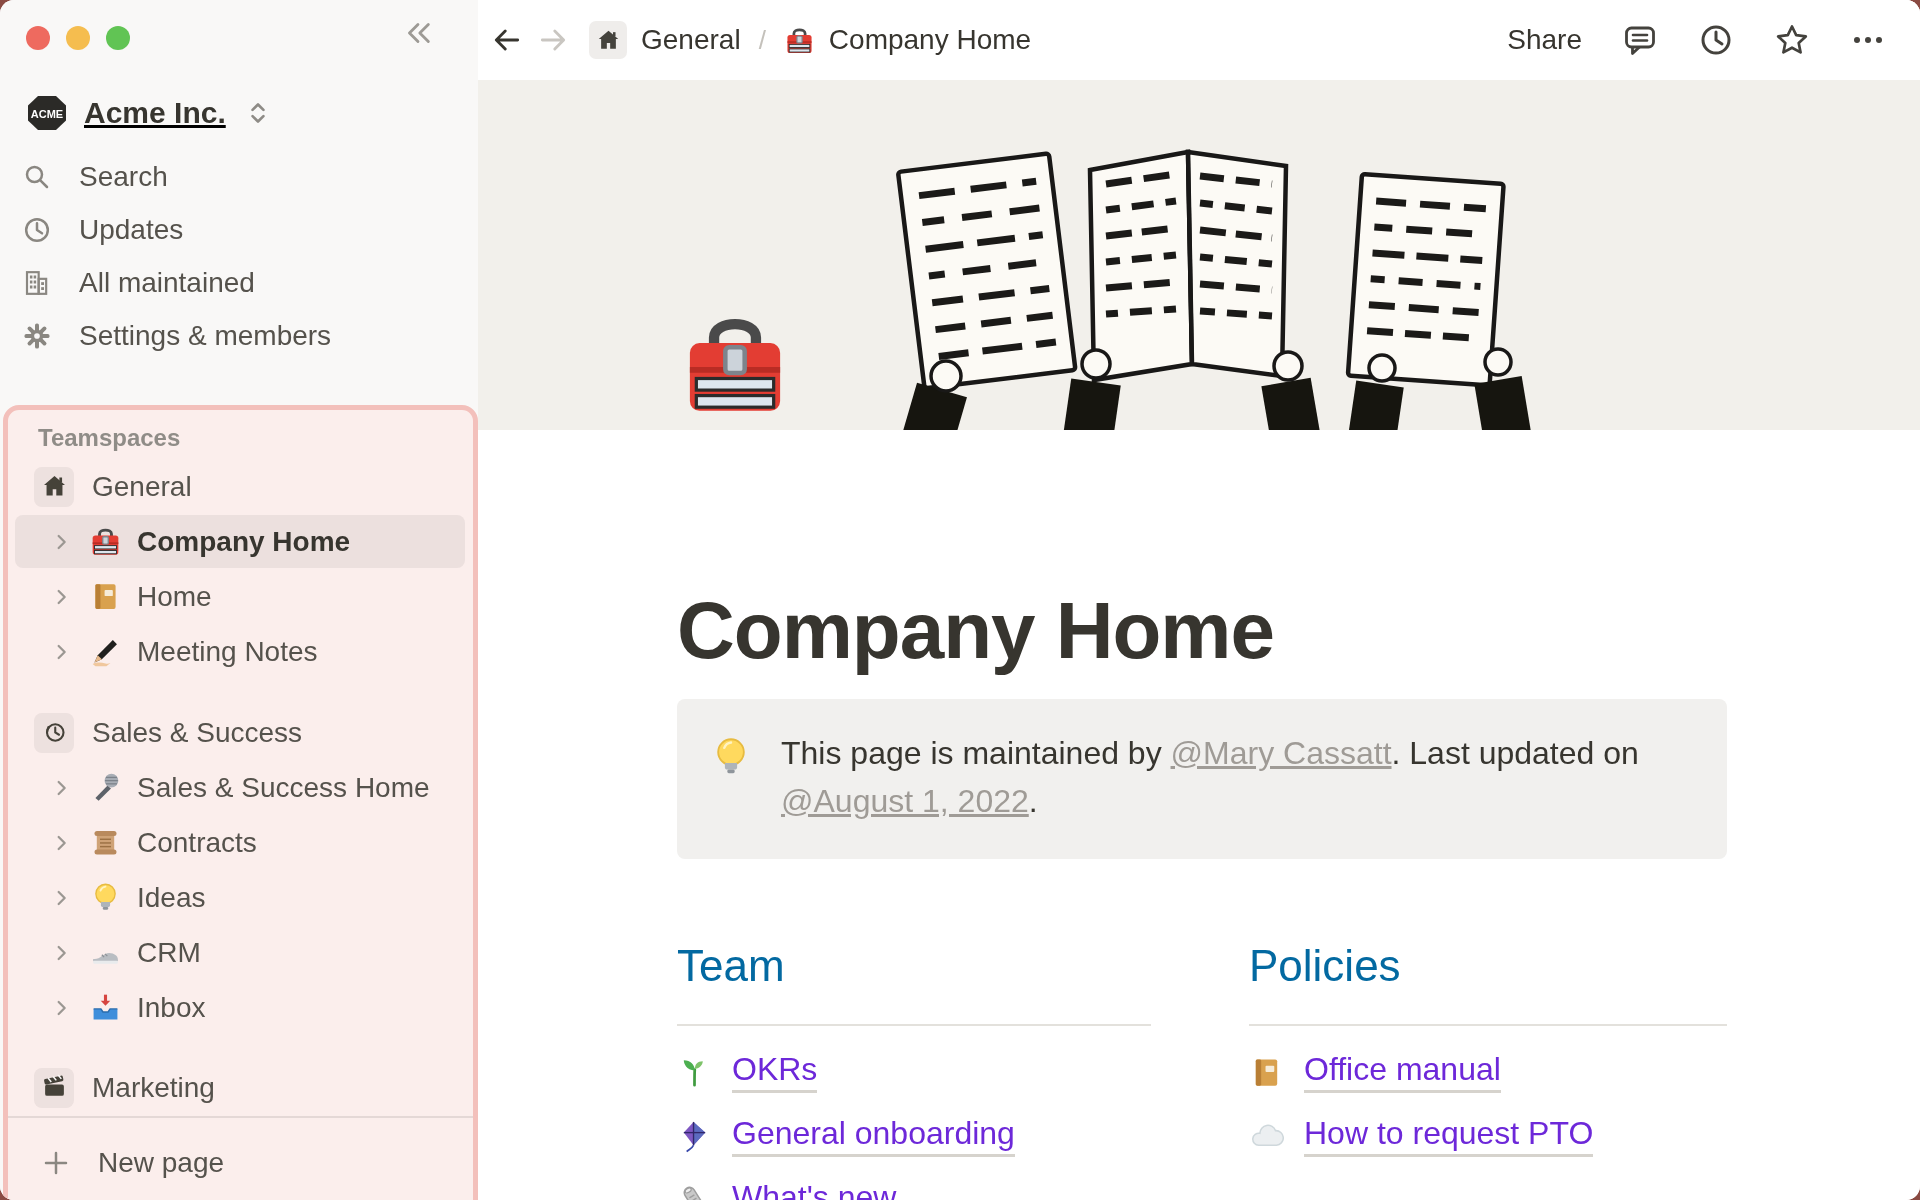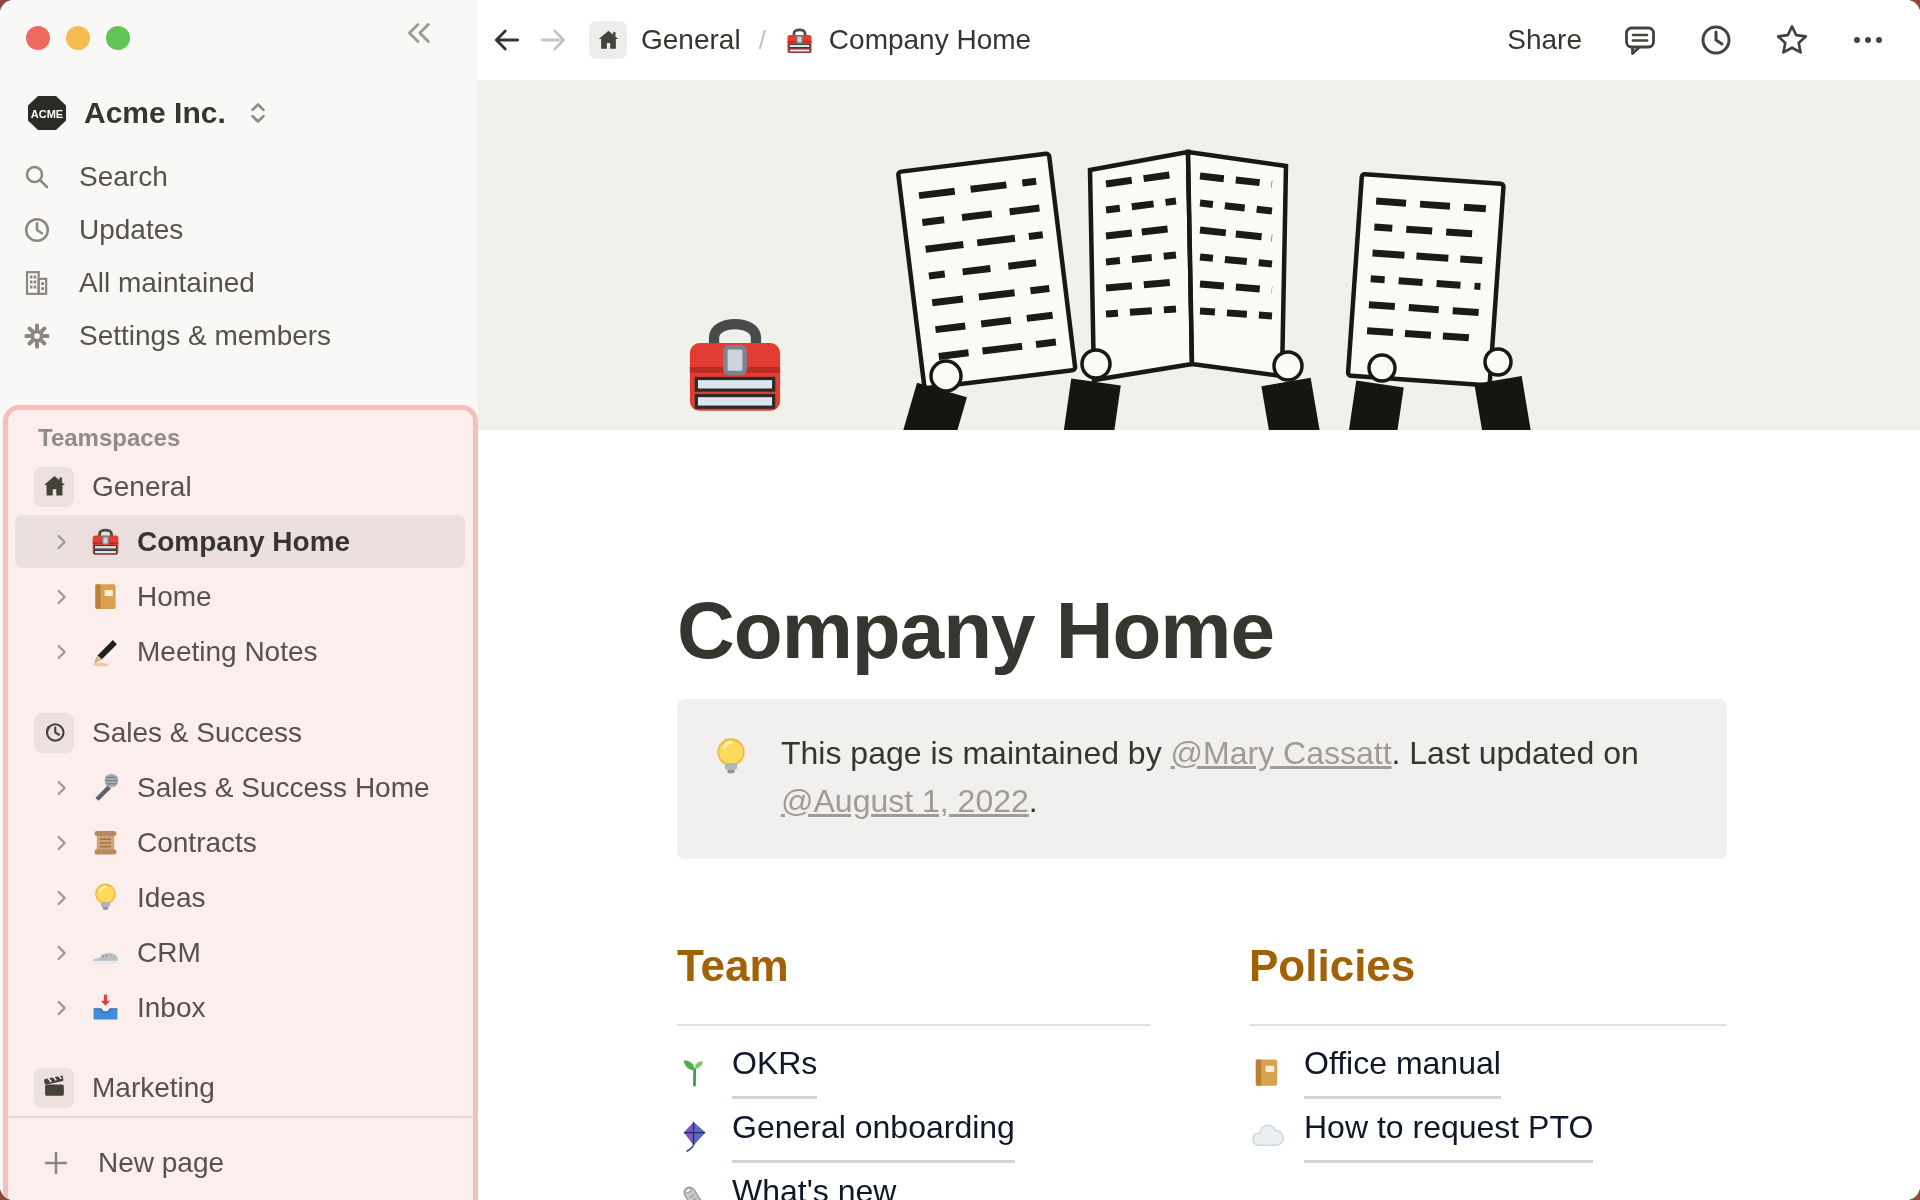--- a/index.html
+++ b/index.html
@@ -14,21 +14,21 @@
 
   .traffic { position:absolute; top:26px; left:26px; display:flex; gap:16px; }
   .light { width:24px; height:24px; border-radius:50%; }
   .light.red { background:#ee6a5f; }
   .light.yellow { background:#f5bd4f; }
   .light.green { background:#61c454; }
 
   .collapse { position:absolute; top:16px; right:44px; width:34px; height:34px; color:#9d9a95; }
 
   .workspace-row { position:absolute; top:90px; left:26px; right:12px; height:46px;
-                   display:flex; align-items:center; gap:16px; }
+                   display:flex; align-items:center; gap:16px;text-decoration:underline; }
   .acme-logo { width:42px; height:38px; flex:none; }
   .workspace-name { font-size:30px; font-weight:700; color:#37352f; }
   .switcher { width:28px; height:28px; color:#8e8b86; margin-left:2px; }
 
   .sidebar-menu { position:absolute; top:150px; left:0; right:0; }
   .menu-row { height:53px; display:flex; align-items:center; padding-left:22px; gap:27px; }
   .menu-row .micon { width:30px; height:30px; color:#8a8781; flex:none; }
   .menu-row .mlabel { font-size:28px; font-weight:500; color:#55524c; }
 
   .teamspaces-overlay { position:absolute; top:405px; left:3px; right:0; bottom:-14px;
@@ -84,27 +84,27 @@
                 letter-spacing:-1px; color:#37352f; }
 
   .callout { position:absolute; top:699px; left:199px; width:1050px; min-height:160px;
              background:#f1f0ee; border-radius:8px; padding:30px 32px; display:flex; gap:28px; }
   .callout .c-emoji { width:44px; height:44px; flex:none; margin-top:6px; }
   .callout .c-text { font-size:32px; line-height:48px; color:#37352f; }
   .callout .muted { color:#9f9b96;text-decoration:underline; }
 
   .columns { position:absolute; top:940px; left:199px; width:1050px; display:flex; gap:98px; }
   .col-team { width:474px; } .col-policies { width:478px; }
-  .col-heading { font-size:44px; line-height:52px; font-weight:700; color:#a16207; }
+  .col-heading { font-size:44px; line-height:52px; font-weight:400; color:#0369a1; }
   .col-divider { margin-top:32px; border-top:2px solid #e3e1dc; }
   .links { margin-top:14px; }
   .link-row { height:64px; display:flex; align-items:center; gap:20px; }
   .link-row .emoji { width:35px; height:35px; flex:none; }
-  .link-label { font-size:32px; font-weight:500; color:#0f172a;
-                border-bottom:3px solid #d6d3cd; padding-bottom:14px; }
+  .link-label { font-size:32px; font-weight:500; color:#6d28d9;
+                border-bottom:3px solid #d6d3cd; padding-bottom:2px; }
 
   svg { display:block; }
 </style>
 </head>
 <body>
 
 <svg width="0" height="0" style="position:absolute">
 <defs>
   <symbol id="i-search" viewBox="0 0 36 36">
         <circle cx="15" cy="15" r="9" fill="none" stroke="currentColor" stroke-width="3"></circle>

